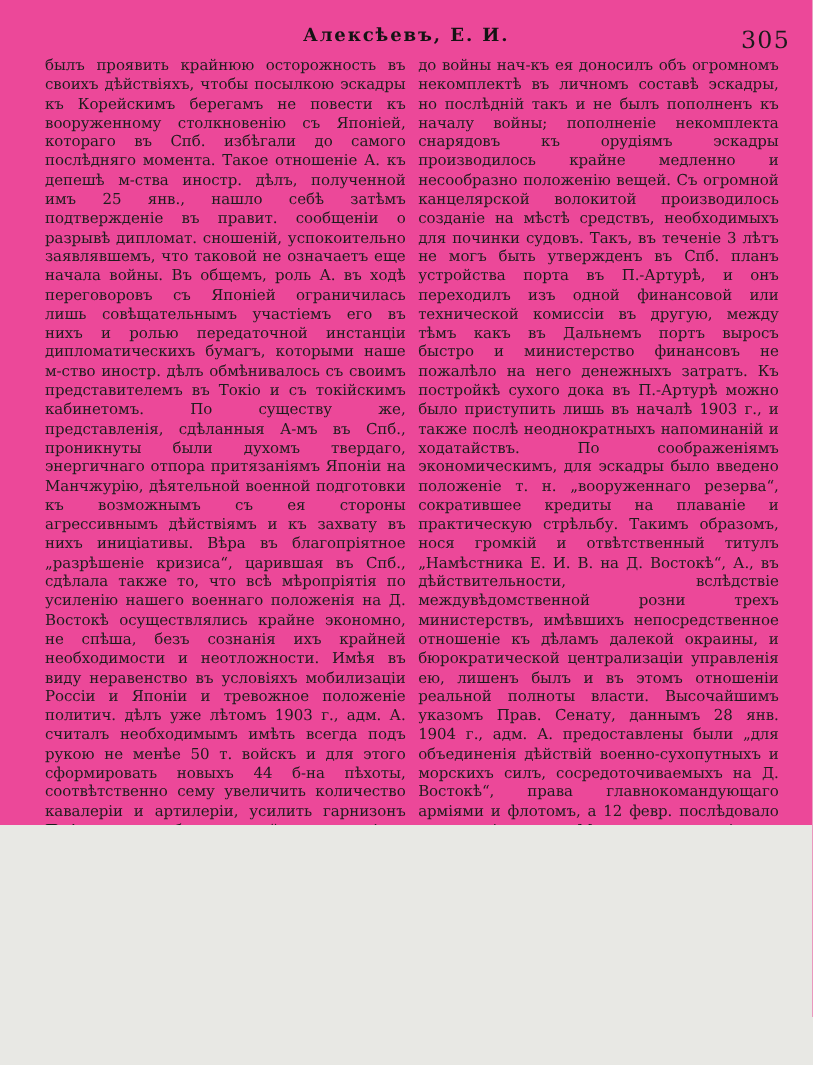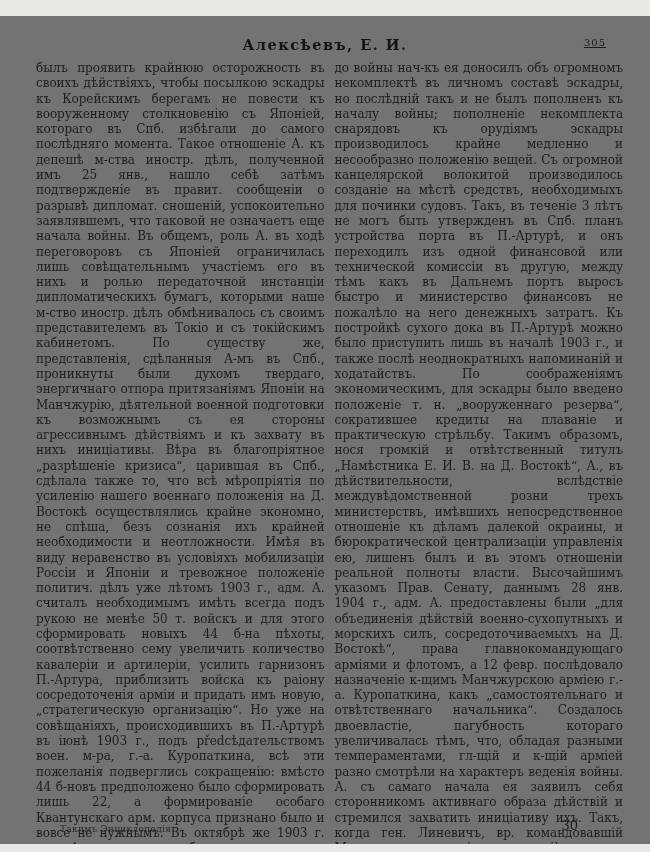--- a/index.html
+++ b/index.html
@@ -3,47 +3,46 @@
 <meta charset="utf-8">
 <style>
   html, body {
     margin: 0;
     padding: 0;
     background: #e8e8e4;
   }
   .page {
     position: relative;
     width: 650px;
-    height: 828px;
-    margin: 16px auto;
-    background: #737373;
+    height: 660px;
+    margin: 0 auto;
+    background: #ec4899;
     color: #1b1b1b;
     font-family: "DejaVu Serif", serif;
     overflow: hidden;
     box-sizing: border-box;
   }
   .running-head {
     position: absolute;
     top: 20px;
     left: 0;
     width: 100%;
     text-align: center;
     font-weight: bold;
     font-size: 14.5px;
     letter-spacing: 1.5px;
     color: #141414;
   }
   .page-number {
     position: absolute;
     top: 21px;
-    right: 44px;
-    font-size: 10px;
+    right: 18px;
+    font-size: 19px;
     letter-spacing: 1px;
     color: #1b1b1b;
-    text-decoration: underline;
   }
   .columns {
     position: absolute;
     top: 45px;
     left: 36px;
     right: 27px;
     display: flex;
     gap: 10px;
   }
   .column {

